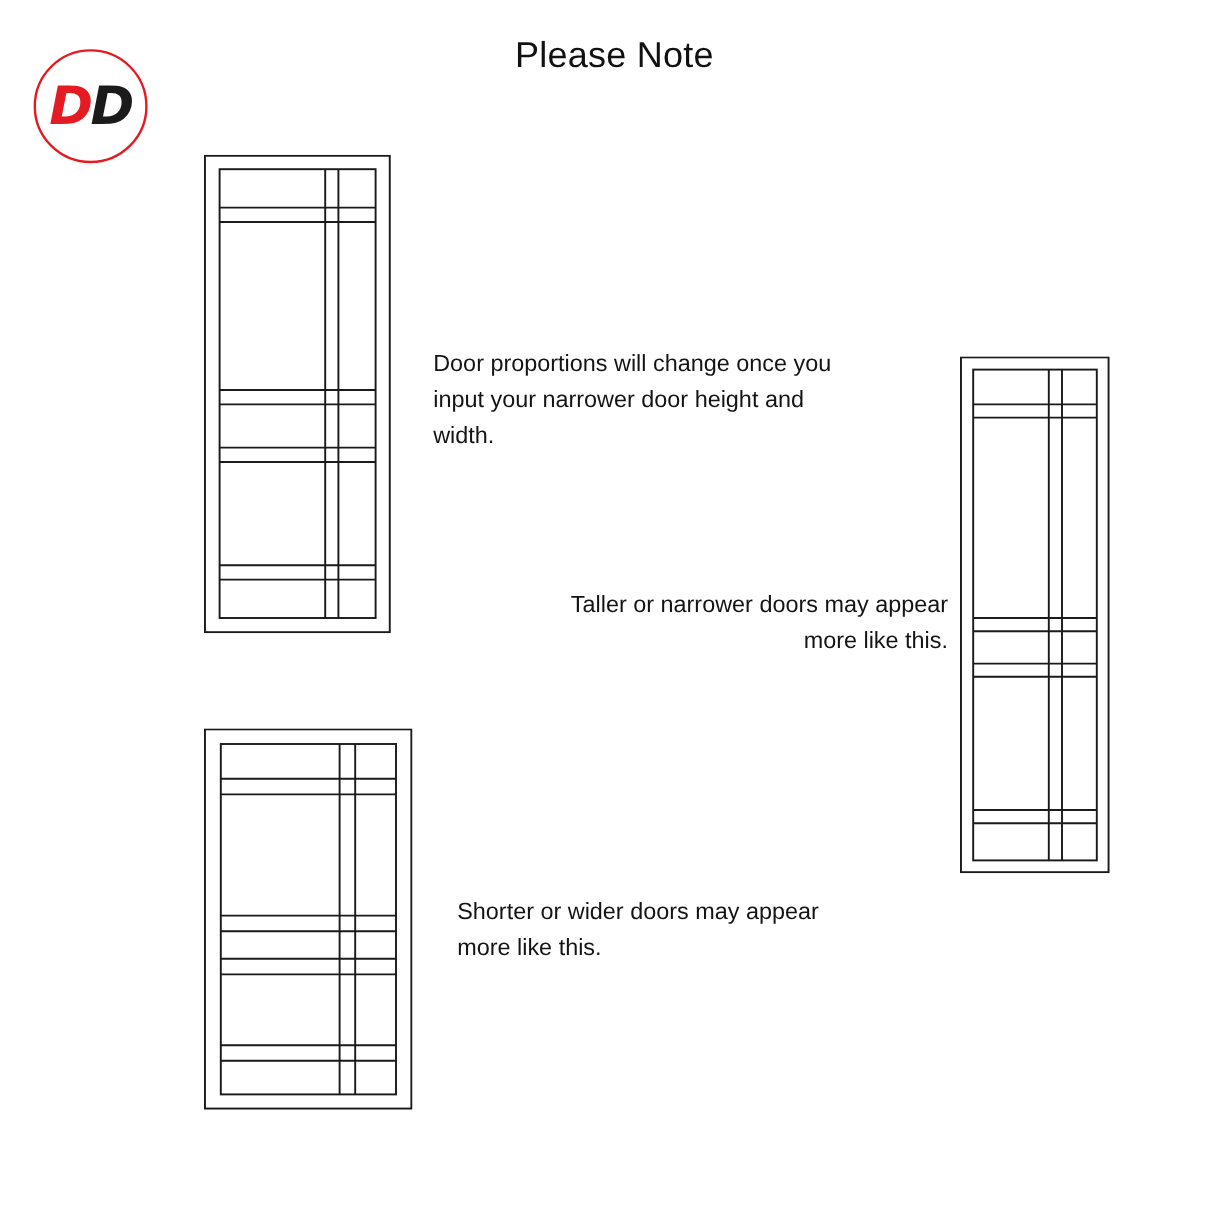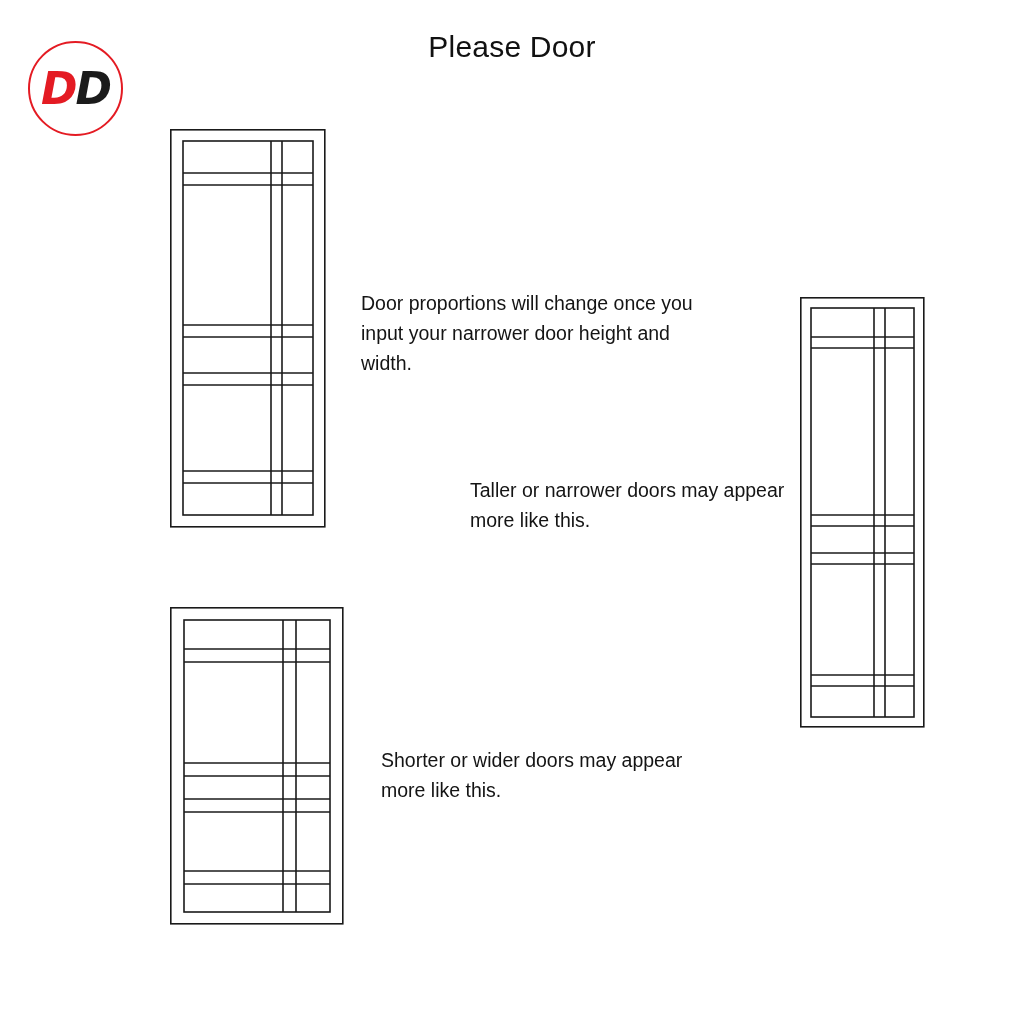--- a/index.html
+++ b/index.html
@@ -67,23 +67,23 @@
     color: #141414;
   }
   #caption-main {
     left: 361px;
     top: 288px;
     width: 340px;
     text-align: left;
   }
   #caption-tall {
     left: 470px;
-    top: 475px;
+    top: 489px;
     width: 320px;
-    text-align: left;
+    text-align: right;
   }
   #caption-short {
     left: 381px;
     top: 745px;
     width: 330px;
     text-align: left;
   }
 
   
   .door {
@@ -95,21 +95,21 @@
 <body>
 
 <div class="page">
 
   <div class="logo">
     <div class="logo-text">
       <span class="d1">D</span><span class="d2">D</span>
     </div>
   </div>
 
-  <div class="title">Please Door</div>
+  <div class="title">Please Note</div>
 
   <div class="door" style="left:170px; top:129px;">
     <svg width="156" height="399" viewBox="0 0 156 399" fill="none" stroke="#1a1a1a" stroke-width="1.6">
       <rect x="0.8" y="0.8" width="154" height="397" fill="#ffffff"></rect>
       <rect x="13" y="12" width="130" height="374" fill="#ffffff"></rect>
 
       <line x1="101" y1="12" x2="101" y2="386"></line>
       <line x1="112" y1="12" x2="112" y2="386"></line>
 
       <line x1="13" y1="44" x2="143" y2="44"></line>

